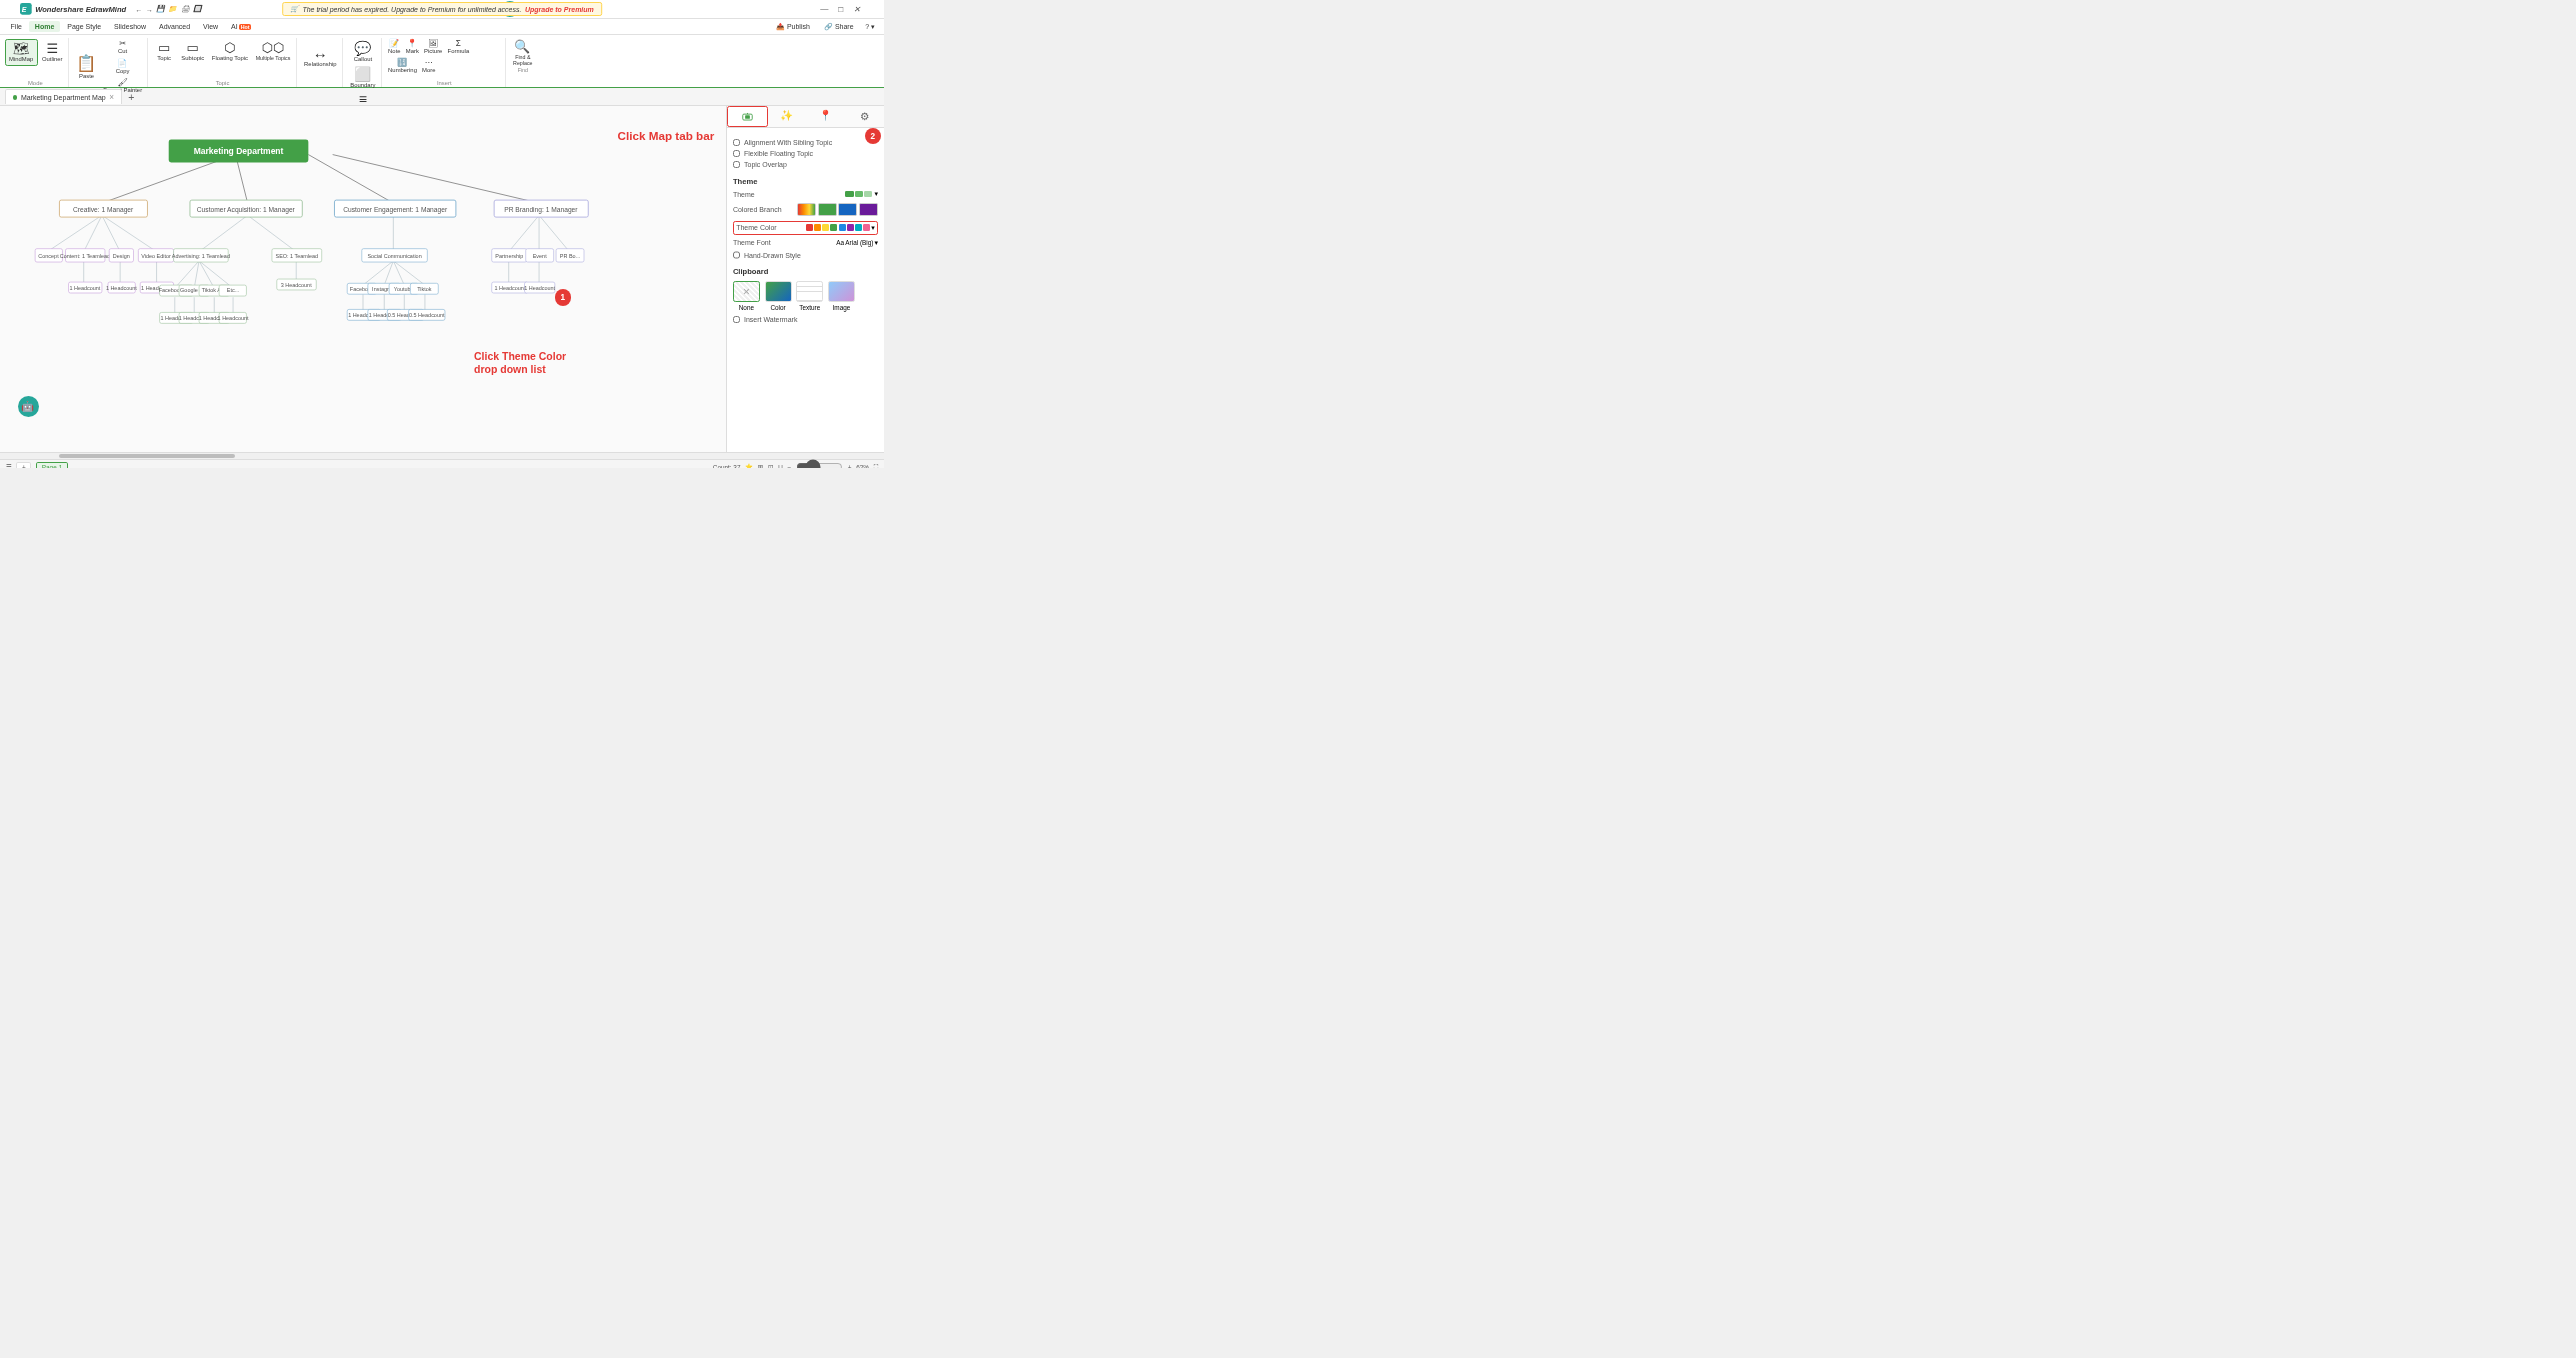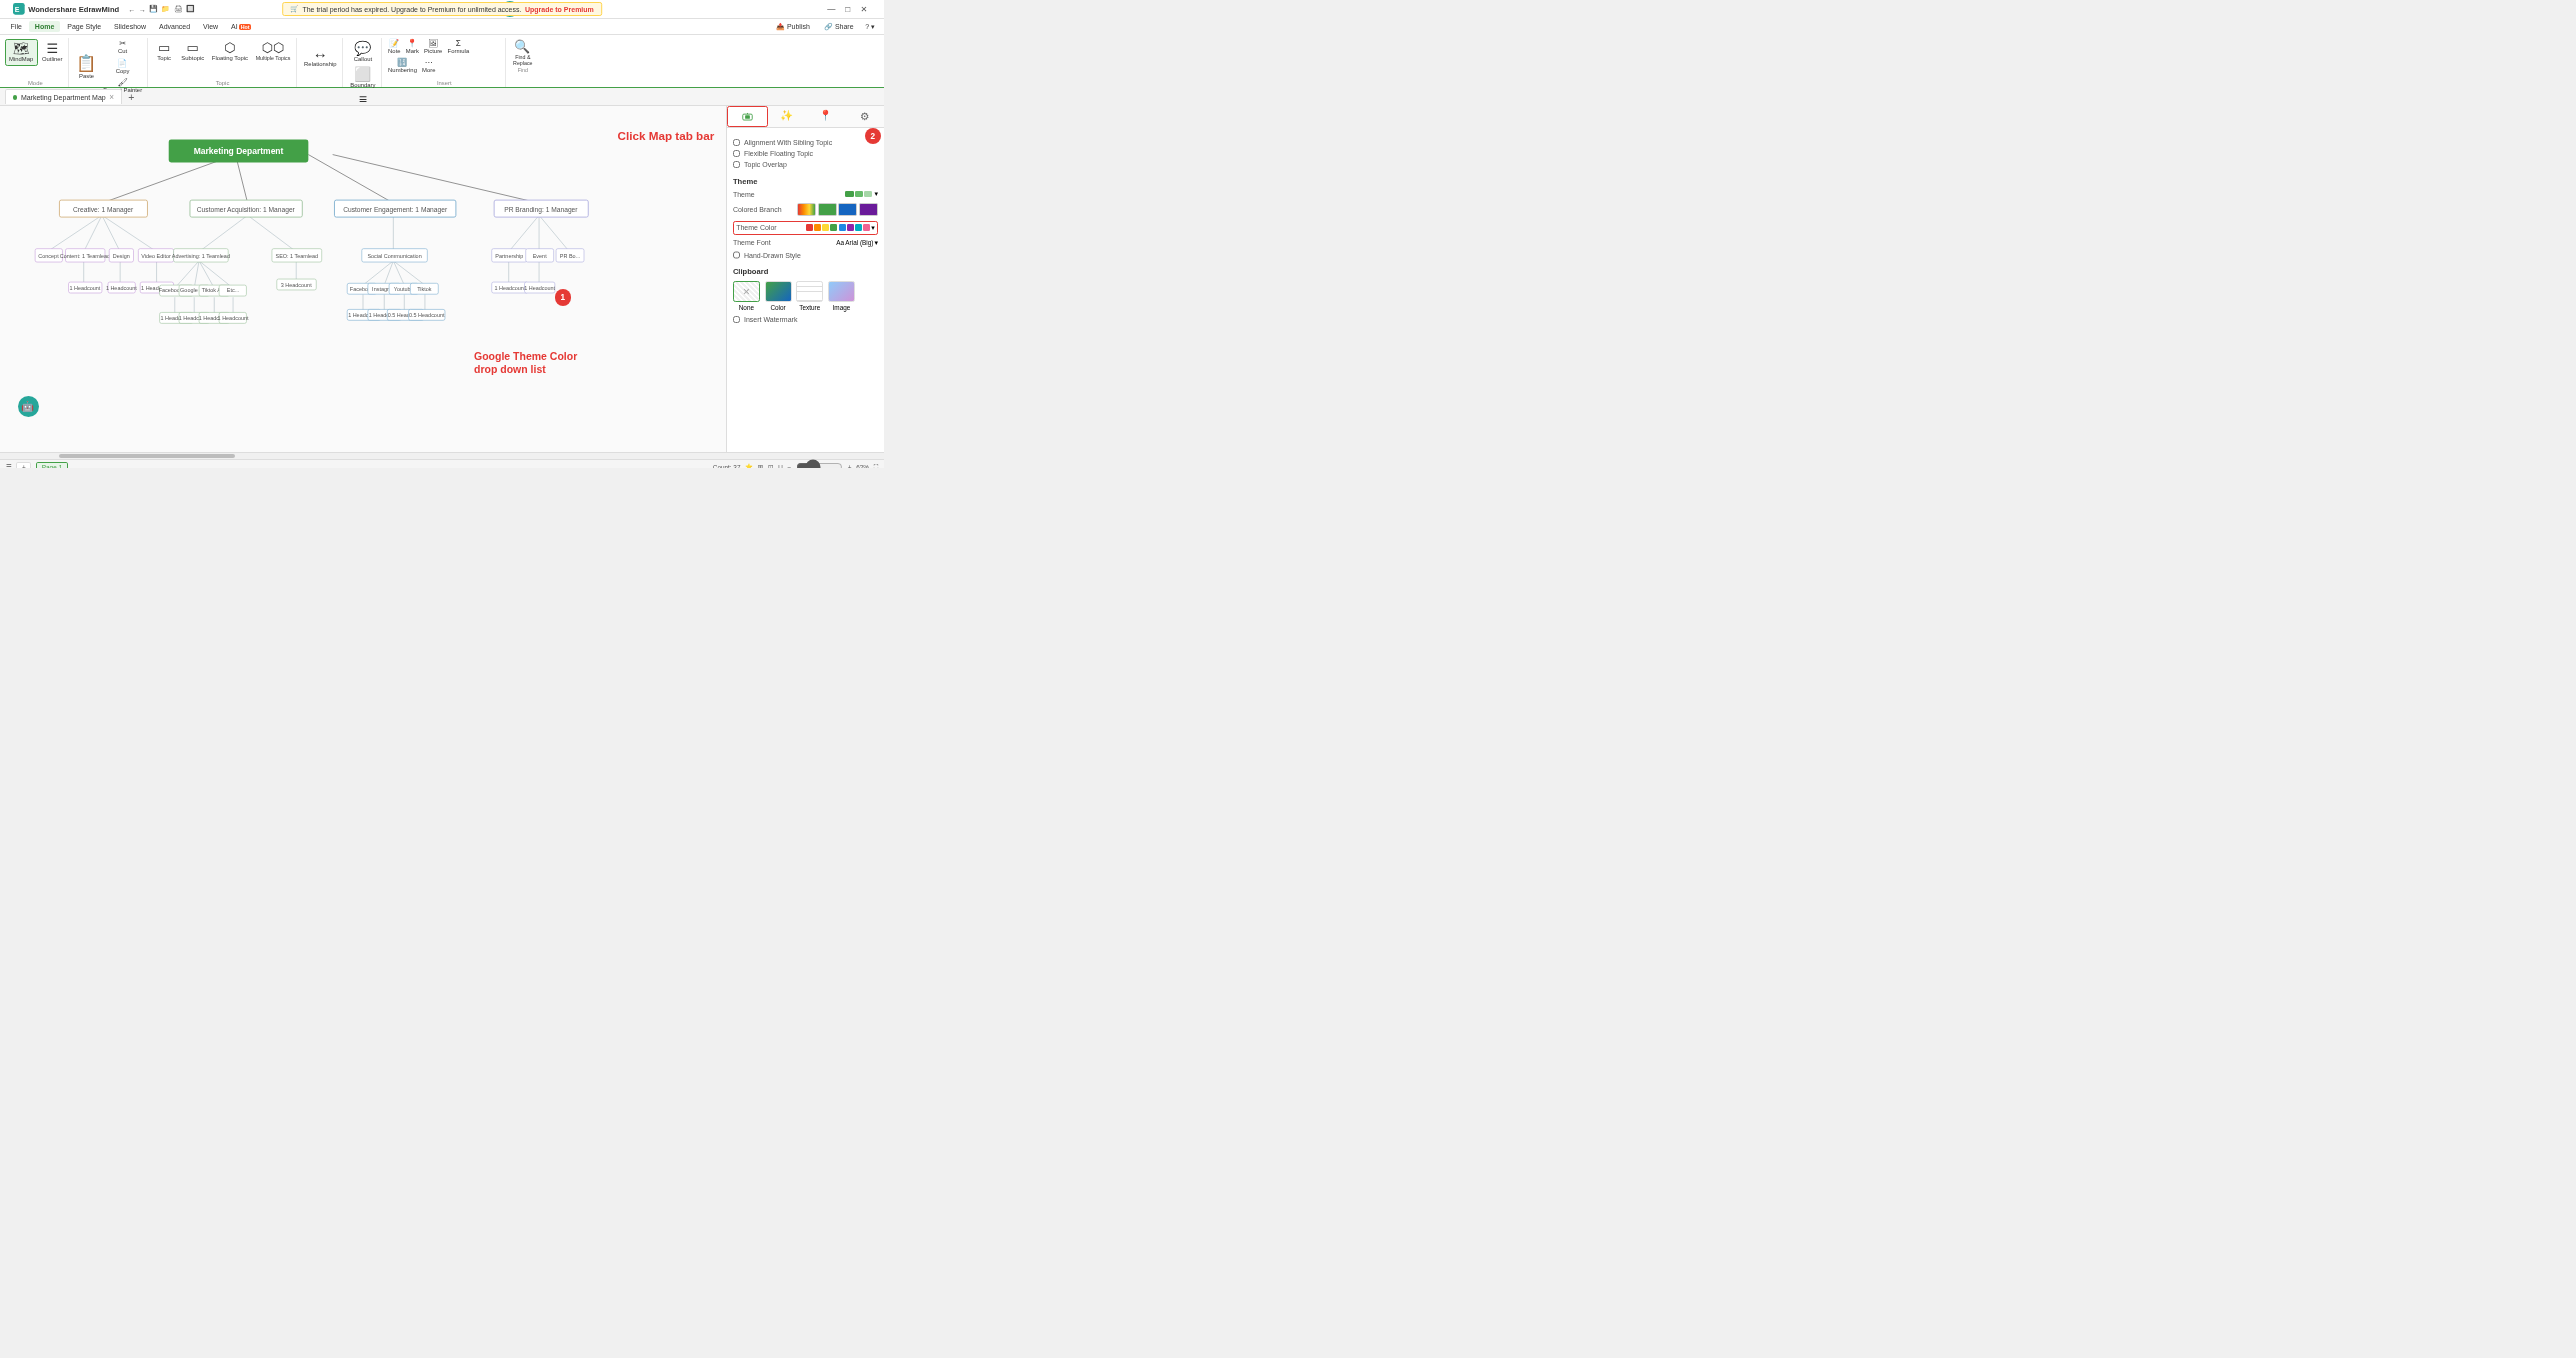--- a/index.html
+++ b/index.html
@@ -4,23 +4,24 @@
   <style>
     * { box-sizing: border-box; margin: 0; padding: 0; }
     body { font-family: 'Segoe UI', Arial, sans-serif; font-size: 7px; background: #f0f0f0; overflow: hidden; width: 884px; height: 468px; }
 
     
     .titlebar {
       height: 19px;
       background: #fff;
       display: flex;
       align-items: center;
-      padding: 0 13px;
+      padding: 0 20px;
       border-bottom: 0.6px solid #e0e0e0;
       position: relative;
+      font-style: italic;
     }
     .titlebar-logo { display: flex; align-items: center; gap: 3.5px; font-weight: bold; font-size: 7.6px; color: #333; }
     .titlebar-logo svg { width: 11.7px; height: 11.7px; }
     .titlebar-controls { margin-left: auto; display: flex; gap: 2.3px; }
     .titlebar-controls span { width: 14px; height: 14px; display: flex; align-items: center; justify-content: center; cursor: pointer; border-radius: 2.3px; font-size: 8.2px; color: #555; }
     .trial-banner {
       position: absolute;
       left: 50%;
       transform: translateX(-50%);
       background: #fff8e1;
@@ -596,21 +597,21 @@
       <text x="891" y="250" text-anchor="middle" fill="#555" font-size="9">PR Bo...</text>
     </svg>
 
     
     <div class="annotation-text" style="top:23.4px;right:11.7px;font-size:11.7px;color:#e53935;font-weight:bold;">
       Click Map tab bar
     </div>
 
     
     <div class="annotation-text" style="bottom:76px;right:135px;font-size:10.5px;color:#e53935;max-width:117px;">
-      Google Theme Color drop down list
+      Click Theme Color drop down list
     </div>
 
     
     <div class="badge-red" style="bottom:146px;right:155px;">1</div>
 
     
     <div style="position:absolute;bottom:35px;left:17.6px;width:21px;height:21px;background:#26a69a;border-radius:50%;display:flex;align-items:center;justify-content:center;cursor:pointer;">
       <span style="color:white;font-size:10.5px;">🤖</span>
     </div>
   </div>

